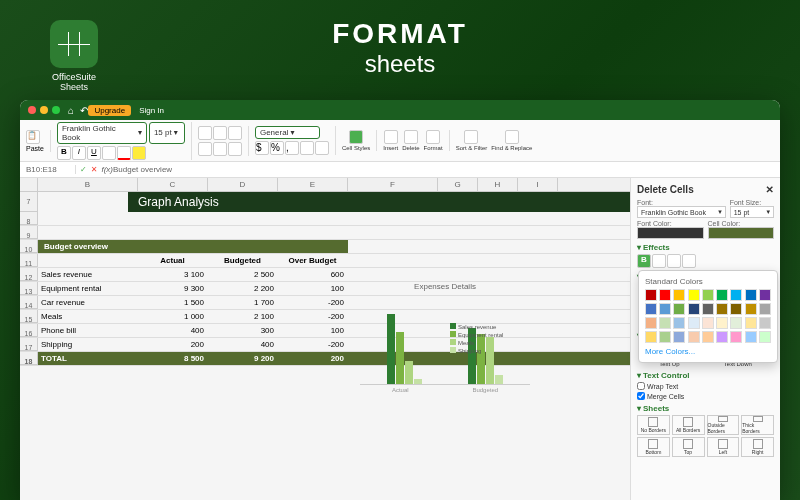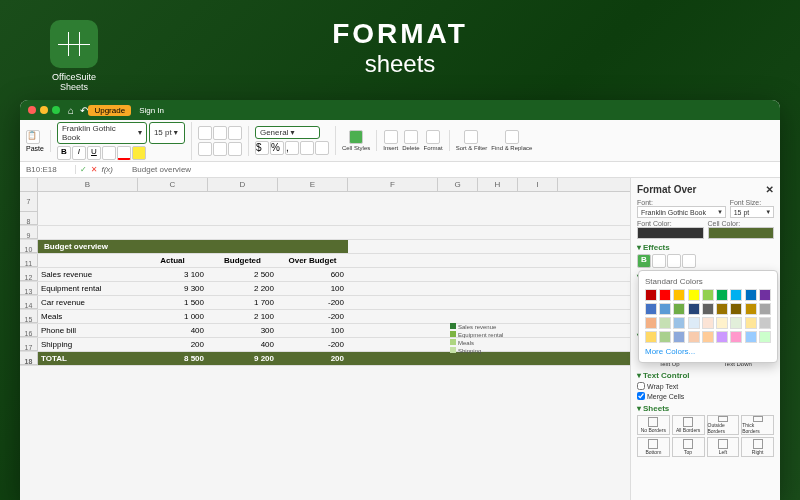--- a/index.html
+++ b/index.html
@@ -105,40 +105,41 @@
           <div class="rbtn"></div>
           <span style="font-size:6px">Find &amp; Replace</span>
         </div>
       </div>
 </div>
 
 <div class="formula-bar">
       <div class="cellref">B10:E18</div>
       <span style="color:#4caf50;margin:0 4px">✓</span>
       <span style="color:#f44336;margin-right:4px">✕</span>
-      <span style="font-style:italic;margin-right:19px">f(x)</span>
+      <span style="font-style:italic;margin-right:0">f(x)</span>
       <span>Budget overview</span>
     </div>
 
 <div class="main">
 <div class="sheet">
 <div class="colh">
           <div class="ch ch0"></div>
           <div class="ch chB">B</div>
           <div class="ch chC">C</div>
           <div class="ch chD">D</div>
           <div class="ch chE">E</div>
           <div class="ch chF">F</div>
           <div class="ch chG">G</div>
           <div class="ch chH">H</div>
           <div class="ch chI">I</div>
         </div>
 <div class="secrow">
           <div class="rn2">7</div>
           <div class="sec-gap"></div>
+          <div class="sec-graph">Graph Analysis</div>
         </div>
 <div class="drow">
           <div class="rn2">8</div>
         </div>
 <div class="drow">
           <div class="rn2">9</div>
         </div>
 <div class="drow">
           <div class="rn2">10</div>
           <div class="dc chB budh">Budget overview</div>
@@ -198,20 +199,41 @@
           </div>
         </div>
 <div class="drow totrow">
           <div class="rn2" style="background:#f0f0f0;color:#666">18</div>
           <div class="dc chB">TOTAL</div>
           <div class="dc chC num">8 500</div>
           <div class="dc chD num">9 200</div>
           <div class="dc chE num">200</div>
         </div>
 
+<div class="chart">
+          <div class="chart-title">Expenses Details</div>
+          <div class="chart-area">
+            <div class="bar-grp">
+              <div class="bar b1" style="height:70px"></div>
+              <div class="bar b2" style="height:52px"></div>
+              <div class="bar b3" style="height:23px"></div>
+              <div class="bar b4" style="height:5px"></div>
+            </div>
+            <div class="bar-grp">
+              <div class="bar b1" style="height:56px"></div>
+              <div class="bar b2" style="height:50px"></div>
+              <div class="bar b3" style="height:47px"></div>
+              <div class="bar b4" style="height:9px"></div>
+            </div>
+          </div>
+          <div class="chart-lbl">
+            <span>Actual</span>
+            <span>Budgeted</span>
+          </div>
+        </div>
 <div class="legend">
           <div>
             <div class="lsw b1"></div>
             <span>Sales revenue</span>
           </div>
           <div>
             <div class="lsw b2"></div>
             <span>Equipment rental</span>
           </div>
           <div>
@@ -220,21 +242,21 @@
           </div>
           <div>
             <div class="lsw b4"></div>
             <span>Shipping</span>
           </div>
         </div>
 </div>
 
 <div class="sidebar">
 <div class="sb-title">
-          <span>Format Over</span>
+          <span>Delete Cells</span>
           <span>✕</span>
         </div>
 <div style="display:flex;gap:4px">
           <div style="flex:2">
             <div class="sb-lbl">Font:</div>
             <div class="sb-sel"><span>Franklin Gothic Book</span>▾</div>
           </div>
           <div style="flex:1">
             <div class="sb-lbl">Font Size:</div>
             <div class="sb-sel"><span>15 pt</span>▾</div>

